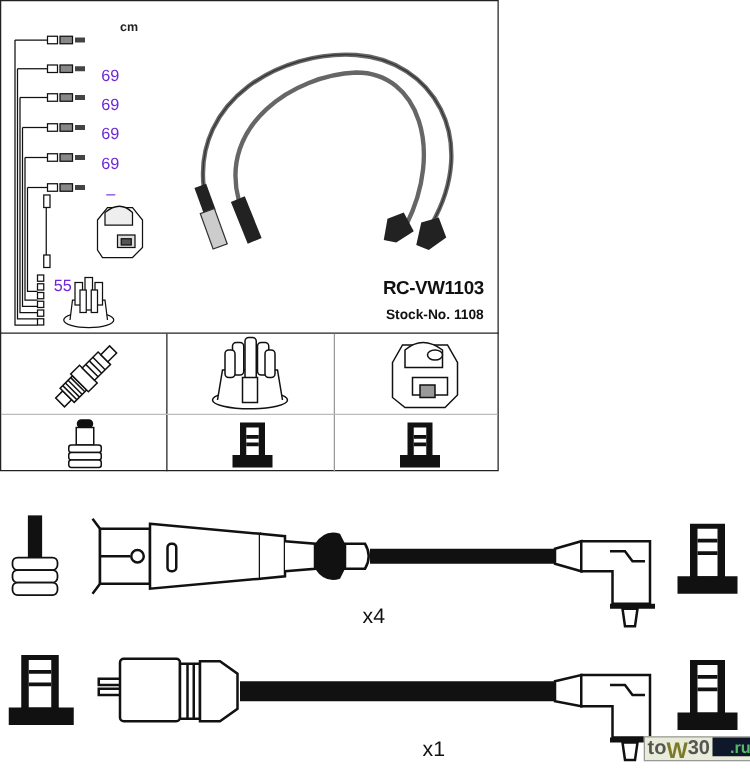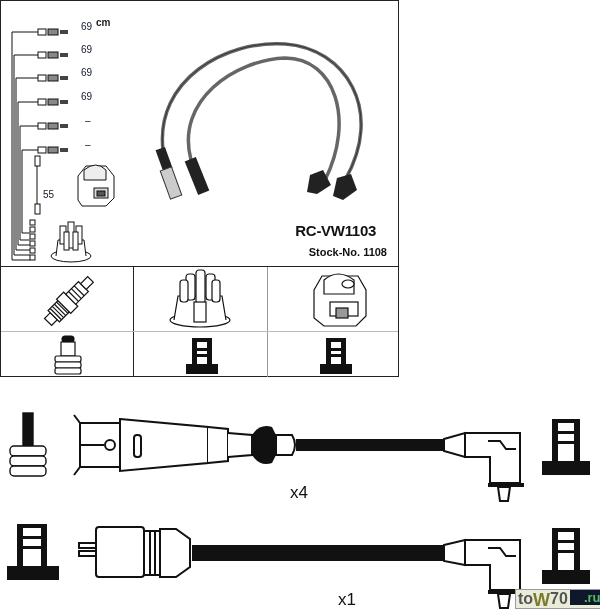--- a/index.html
+++ b/index.html
@@ -1,21 +1,21 @@
 <!DOCTYPE html>
 <html><head>
 <meta charset="utf-8">
 <style>
   html,body{margin:0;padding:0;background:#fff;}
   body{width:600px;height:615px;position:relative;overflow:hidden;font-family:"Liberation Sans",sans-serif;color:#111;}
   .frame{position:absolute;left:0;top:0;width:399px;height:377px;border:1px solid #222;box-sizing:border-box;}
   .topsec{position:absolute;left:0;top:0;width:399px;height:267px;border-bottom:1px solid #222;box-sizing:border-box;}
   .vline{position:absolute;width:1px;background:#222;}
   .hline-gray{position:absolute;height:1px;background:#bbb;}
-  .len{position:absolute;font-size:10px;color:#0f172a;}
+  .len{position:absolute;font-size:13px;color:#6d28d9;margin-top:32px;}
   .cm{position:absolute;font-size:10px;font-weight:bold;color:#222;}
   .partno{position:absolute;right:13px;top:222px;font-size:15px;font-weight:bold;letter-spacing:-0.3px;}
   .stock{position:absolute;right:13px;top:246px;font-size:11px;font-weight:bold;}
   .qty{position:absolute;font-size:17px;color:#111;}
   .wm{position:absolute;left:515px;top:589px;height:18px;display:flex;align-items:flex-start;font-size:16px;font-weight:bold;background:#e9ecd9;border:1px solid #999;padding:0 2px;}
   .wm .w{color:#7b7a2a;font-size:18px;}
   .wm .n{color:#555;}
   .wm .ru{color:#5b6;font-size:13px;background:#0f172a;padding:0 14px;margin-left:2px;}
   svg{position:absolute;overflow:visible;}
 </style>
@@ -136,21 +136,21 @@
     <rect x="20" y="128" width="12" height="30" fill="#ccc" stroke="#333" transform="rotate(-20 26 143)"></rect>
     <rect x="46" y="118" width="12" height="36" fill="#222" transform="rotate(-22 52 136)"></rect>
   </g>
 
   <g fill="#222">
     <path d="M165,135 L178,130 L186,145 L172,154 L162,152 Z"></path>
     <path d="M192,138 L206,134 L212,150 L198,160 L188,156 Z"></path>
   </g>
 </svg>
 
-<span class="partno" style="right:224px;">RC-VW1103</span>
+<span class="partno" style="right:213px;">RC-VW1103</span>
 <span class="stock" style="right:213px;">Stock-No. 1108</span>
 
 <div class="vline" style="left:133px;top:267px;height:110px;"></div>
 <div class="vline" style="left:267px;top:267px;height:110px;background:#999;"></div>
 <div class="hline-gray" style="left:1px;top:331px;width:397px;"></div>
 
 <svg width="70" height="60" style="left:35px;top:270px;">
   <g stroke="#111" stroke-width="1.2" fill="#fff" transform="rotate(-45 35 30)">
     <rect x="4" y="25" width="8" height="10"></rect>
     <rect x="12" y="22" width="14" height="16"></rect>
@@ -304,15 +304,15 @@
     <rect x="18" y="24" width="16" height="3" fill="#111"></rect>
     <rect x="2" y="44" width="48" height="14" fill="#111"></rect>
   </g>
 </svg>
 
 <span class="qty" style="left:290px;top:590px;margin-left:48px;">x1</span>
 
 <div class="wm">
   <span class="n">to</span>
   <span class="w">W</span>
-  <span class="n">70</span>
+  <span class="n">30</span>
   <span class="ru">.ru</span>
 </div>
 
 </body></html>

